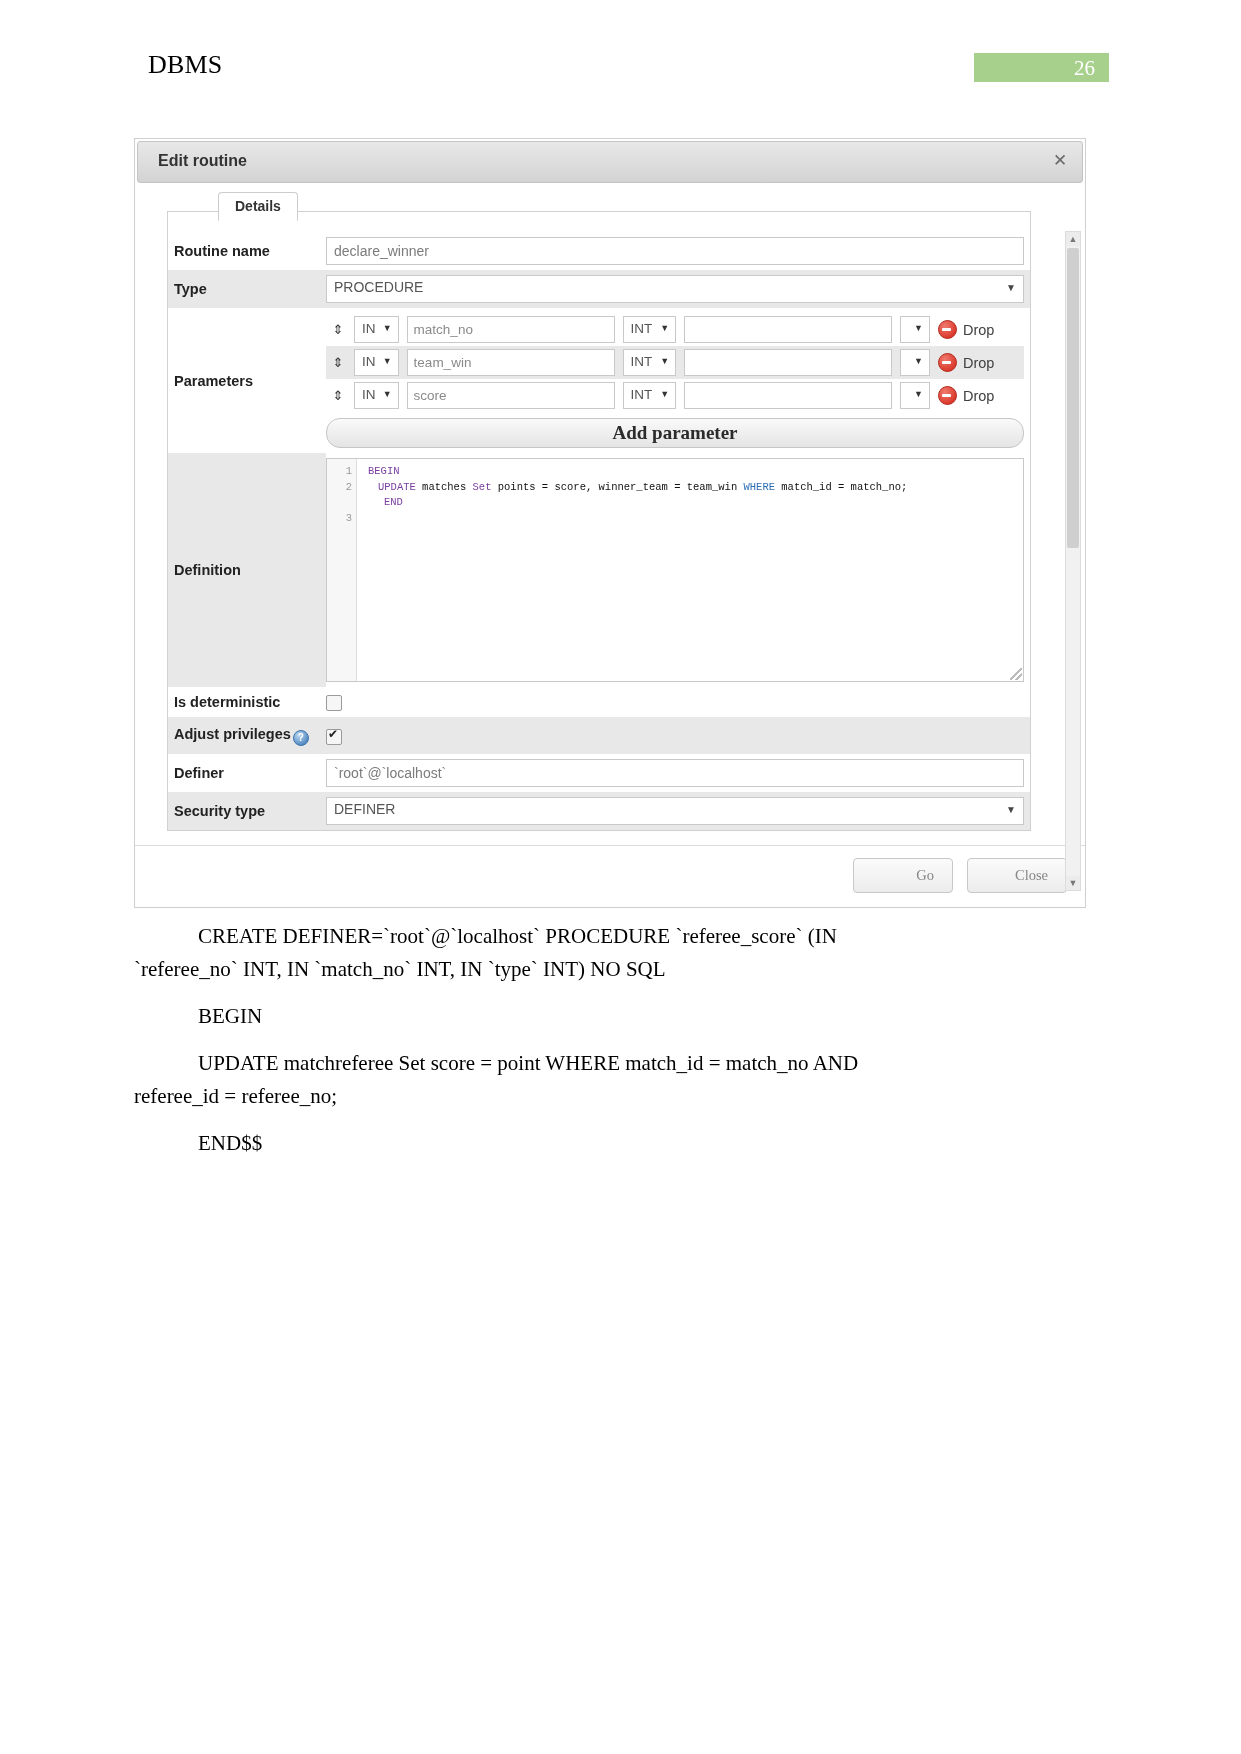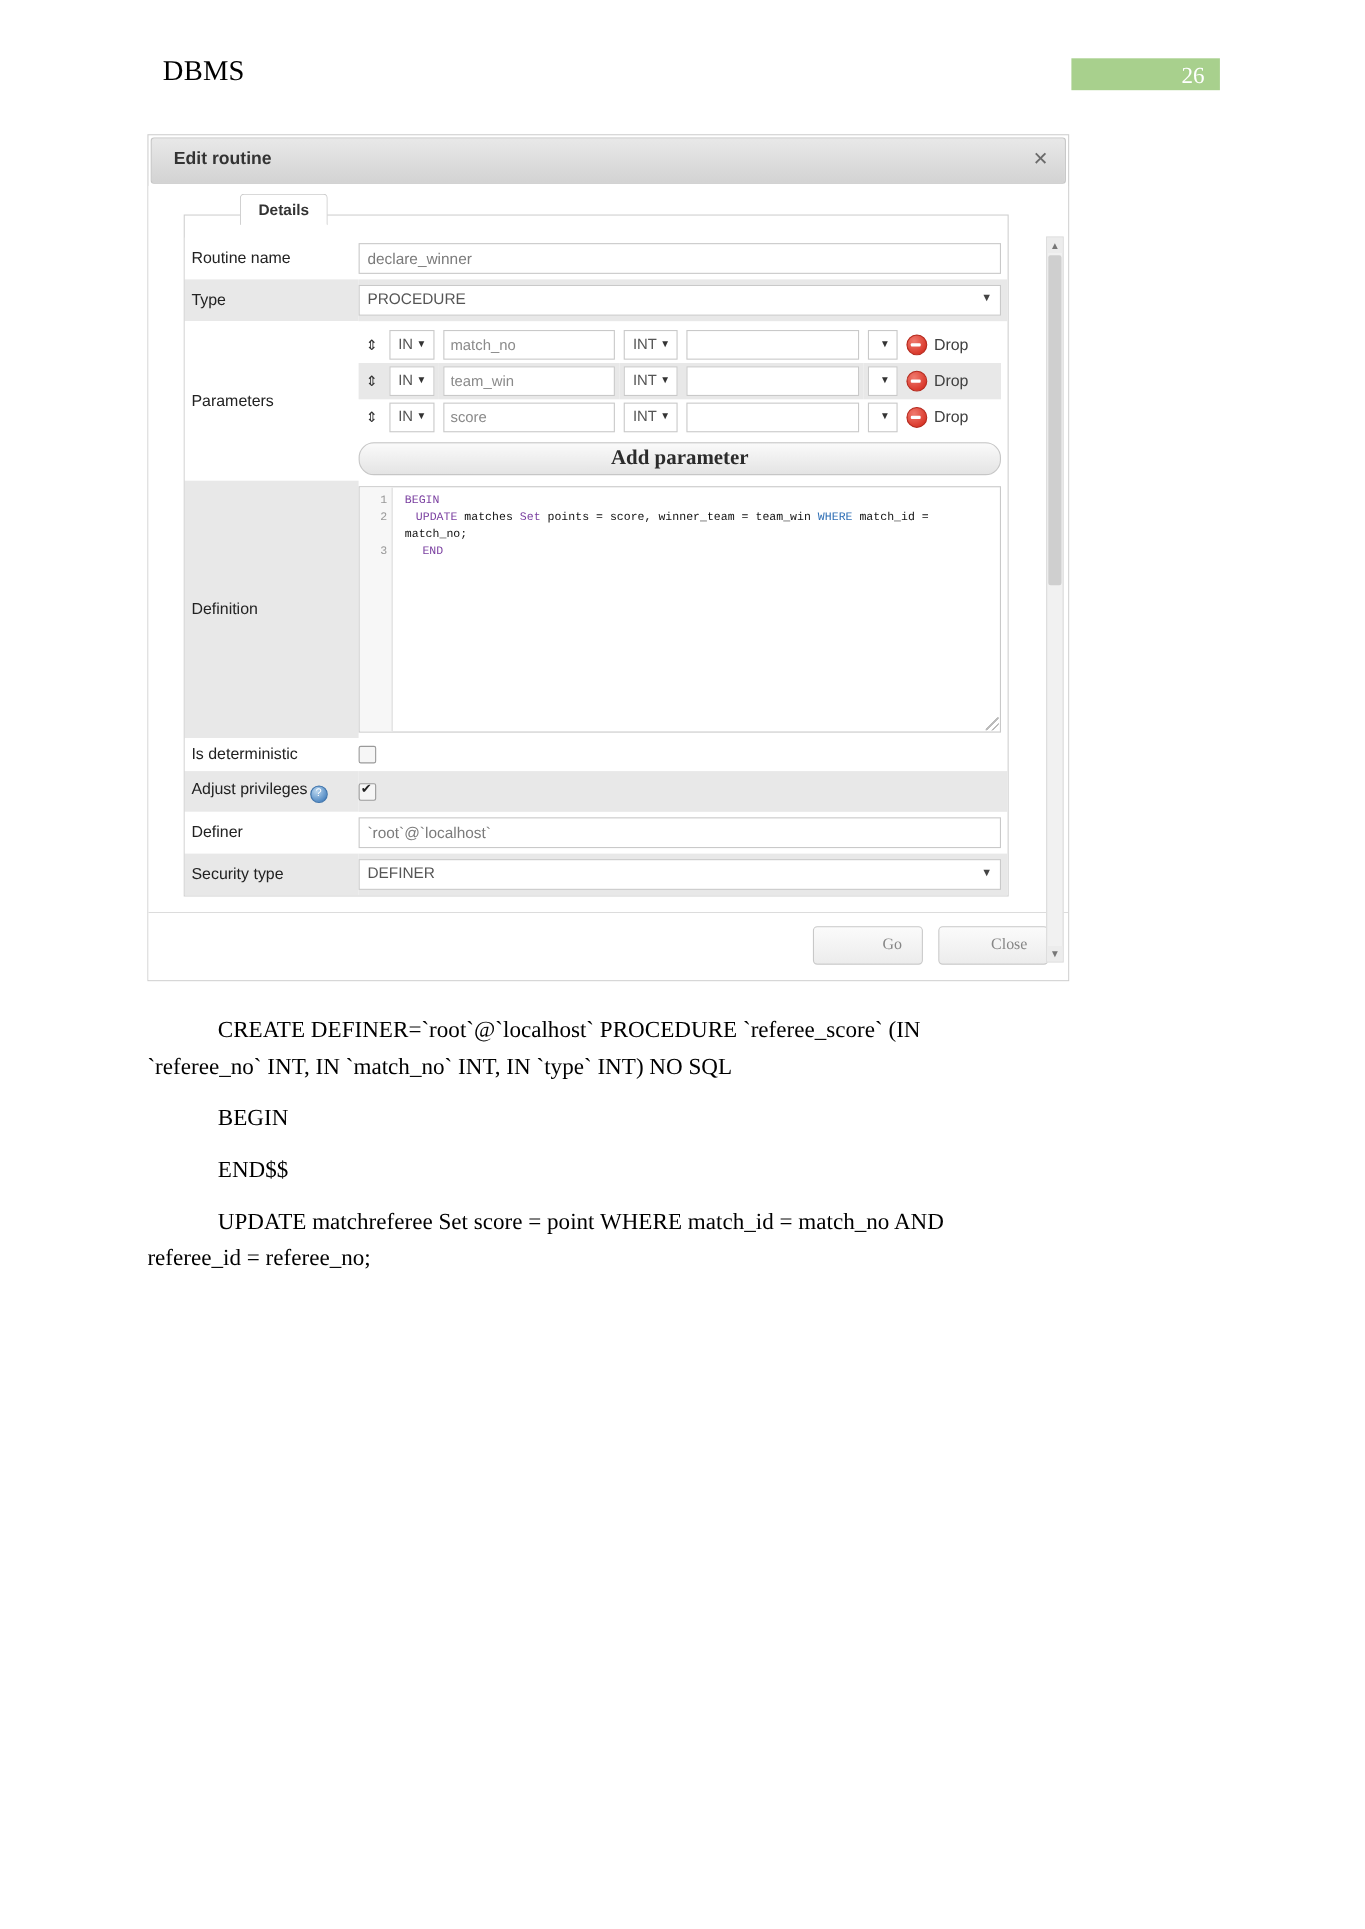--- a/index.html
+++ b/index.html
@@ -45,22 +45,22 @@
     top: 3px;
     font-family: "Liberation Serif", serif;
     font-size: 21px;
     color: #ffffff;
   }
 
   
   .dialog {
     position: absolute;
     left: 134px;
-    top: 122px;
-    width: 838px;
+    top: 138px;
+    width: 952px;
     background: #ffffff;
     border: 1px solid #cfcfcf;
     box-sizing: border-box;
   }
   .dialog-titlebar {
     position: relative;
     height: 40px;
     background: linear-gradient(to bottom, #e8e8e8 0%, #d3d3d3 100%);
     border-bottom: 1px solid #bdbdbd;
     margin: 2px;
@@ -165,21 +165,21 @@
   }
   table.form td {
     vertical-align: middle;
     padding: 0;
   }
   .lbl {
     width: 152px;
     padding: 7px 0 7px 6px !important;
     font-family: "Liberation Sans", sans-serif;
     font-size: 14.5px;
-    font-weight: normal;
+    font-weight: bold;
     color: #222;
     background: #ffffff;
   }
   tr.alt .lbl, tr.alt td { background: #e8e8e8; }
 
   .field-cell { padding: 5px 6px 5px 0 !important; }
 
   input.txt {
     width: 100%;
     box-sizing: border-box;
@@ -651,19 +651,19 @@
 
 <div class="doc-text">
   <p class="para">
     <span class="indent"></span><span>CREATE    DEFINER=`root`@`localhost`    PROCEDURE    `referee_score`    (IN</span><br>
     <span>`referee_no` INT, IN `match_no` INT, IN `type` INT)  NO SQL</span>
   </p>
   <p class="para">
     <span class="indent"></span><span>BEGIN</span>
   </p>
   <p class="para">
-    <span class="indent"></span><span>END$$</span>
-  </p>
-  <p class="para">
     <span class="indent"></span><span>UPDATE  matchreferee  Set  score  =  point  WHERE  match_id  =  match_no  AND</span><br>
     <span>referee_id = referee_no;</span>
   </p>
+  <p class="para">
+    <span class="indent"></span><span>END$$</span>
+  </p>
 </div>
 
 </body></html>

